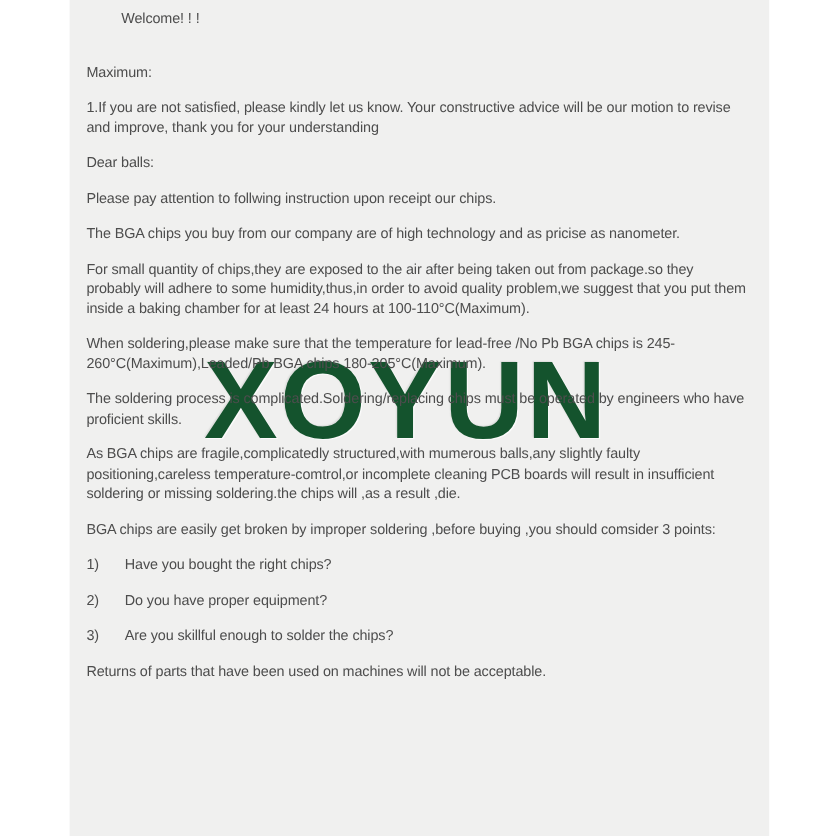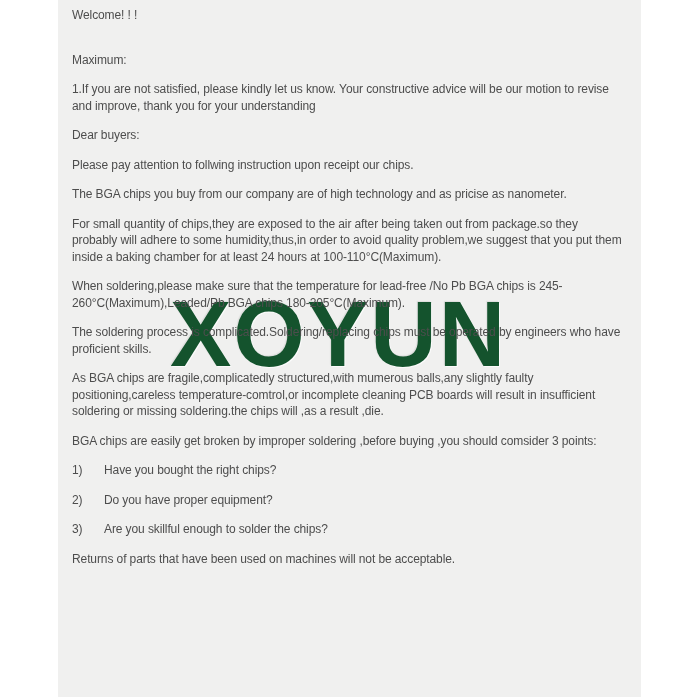--- a/index.html
+++ b/index.html
@@ -49,20 +49,21 @@
     color: #4d4d4d;
     font-size: 12px;
     line-height: 16.5px;
     letter-spacing: -0.1px;
   }
   .content p {
     margin: 0 0 13px 0;
   }
   p.greeting {
     margin-bottom: 28px;
+    margin-left: 29px;
   }
   .list-item {
     display: flex;
     margin: 0 0 13px 0;
   }
   .list-item .num {
     flex: 0 0 32px;
   }
   .list-item .txt {
     flex: 1;
@@ -73,21 +74,21 @@
 
 <div class="page">
   <div class="panel">
 
     <div class="watermark">XOYUN</div>
 
     <div class="content">
       <p class="greeting">Welcome! ! !</p>
       <p>Maximum:</p>
       <p>1.If you are not satisfied, please kindly let us know. Your constructive advice will be our motion to revise and improve, thank you for your understanding</p>
-      <p>Dear buyers:</p>
+      <p>Dear balls:</p>
       <p>Please pay attention to follwing instruction upon receipt our chips.</p>
       <p>The BGA chips you buy from our company are of  high technology and as pricise as nanometer.</p>
       <p>For small quantity of chips,they are exposed to the air after being taken out from package.so they probably will adhere to some humidity,thus,in order to avoid quality problem,we suggest that you put them inside a baking chamber for at least 24 hours at 100-110°C(Maximum).</p>
       <p>When soldering,please make sure that the temperature for lead-free /No Pb BGA chips is 245-260°C(Maximum),Leaded/Pb BGA chips 180-205°C(Maximum).</p>
       <p>The soldering process is complicated.Soldering/replacing chips must be operated by engineers who have proficient skills.</p>
       <p>As BGA chips are fragile,complicatedly structured,with mumerous balls,any slightly faulty positioning,careless temperature-comtrol,or incomplete cleaning PCB boards will result in insufficient soldering or missing soldering.the chips will ,as a result ,die.</p>
       <p>BGA chips are easily get broken by improper soldering ,before buying ,you should comsider 3 points:</p>
 
       <div class="list-item">
         <span class="num">1)</span>

